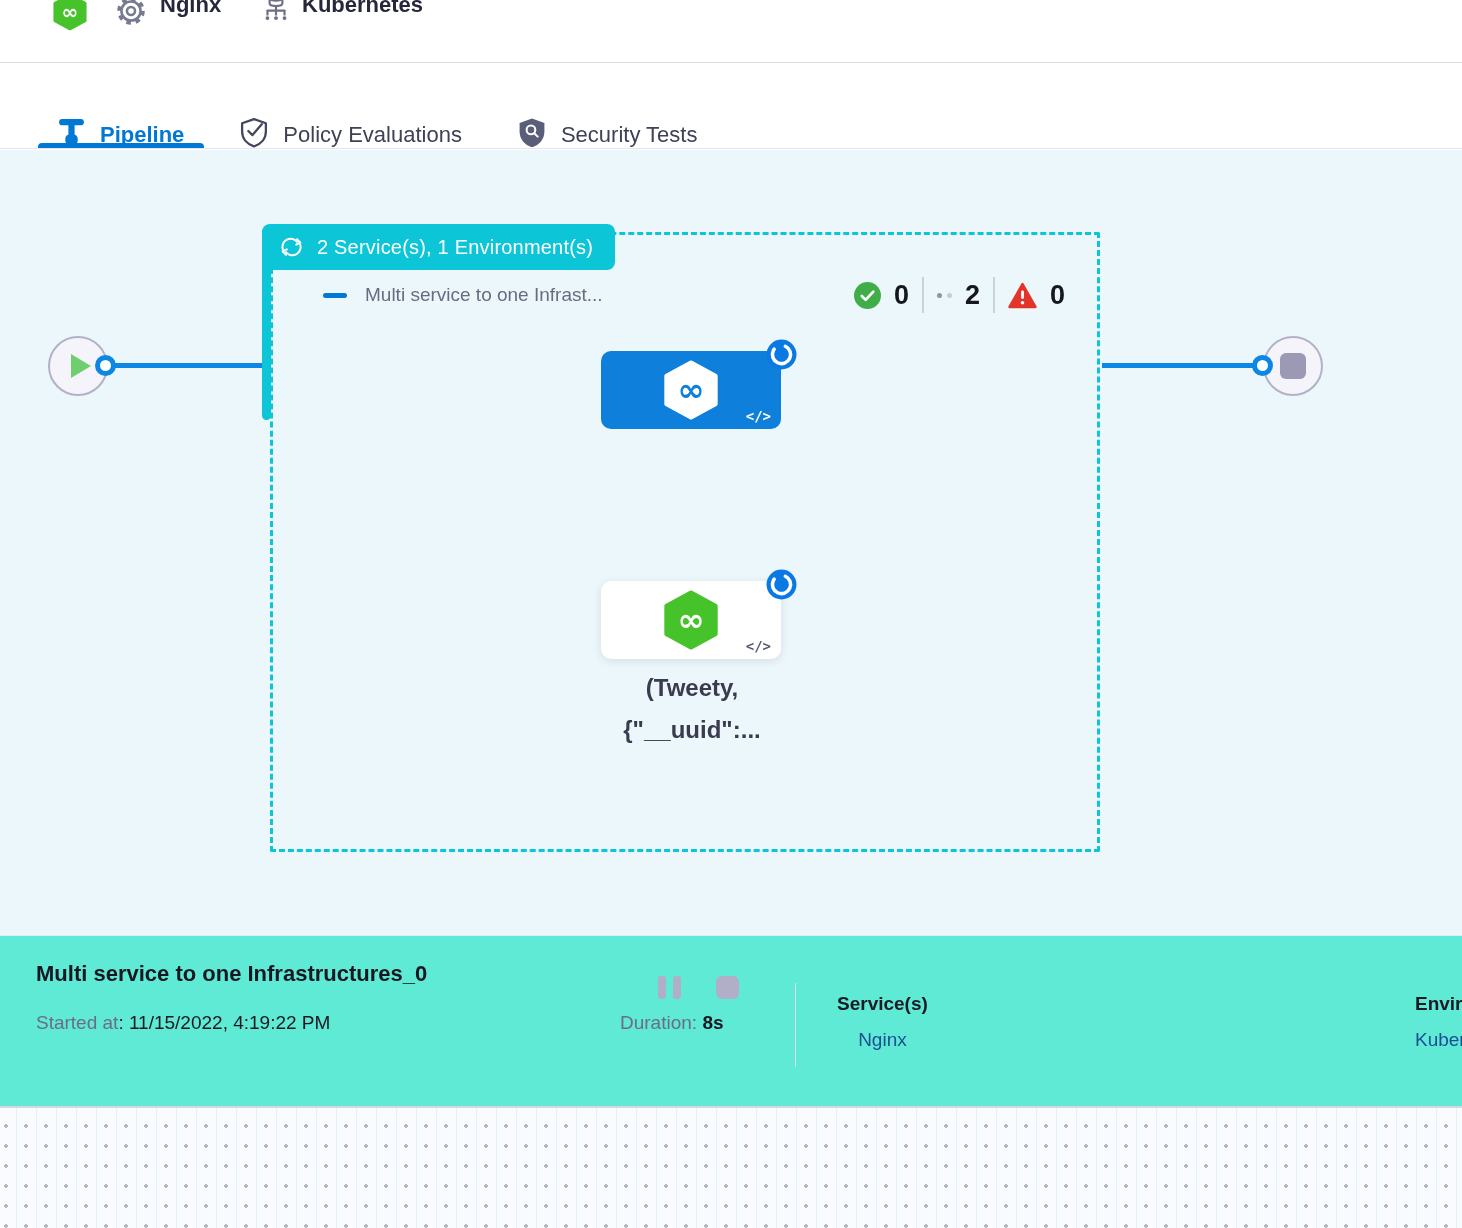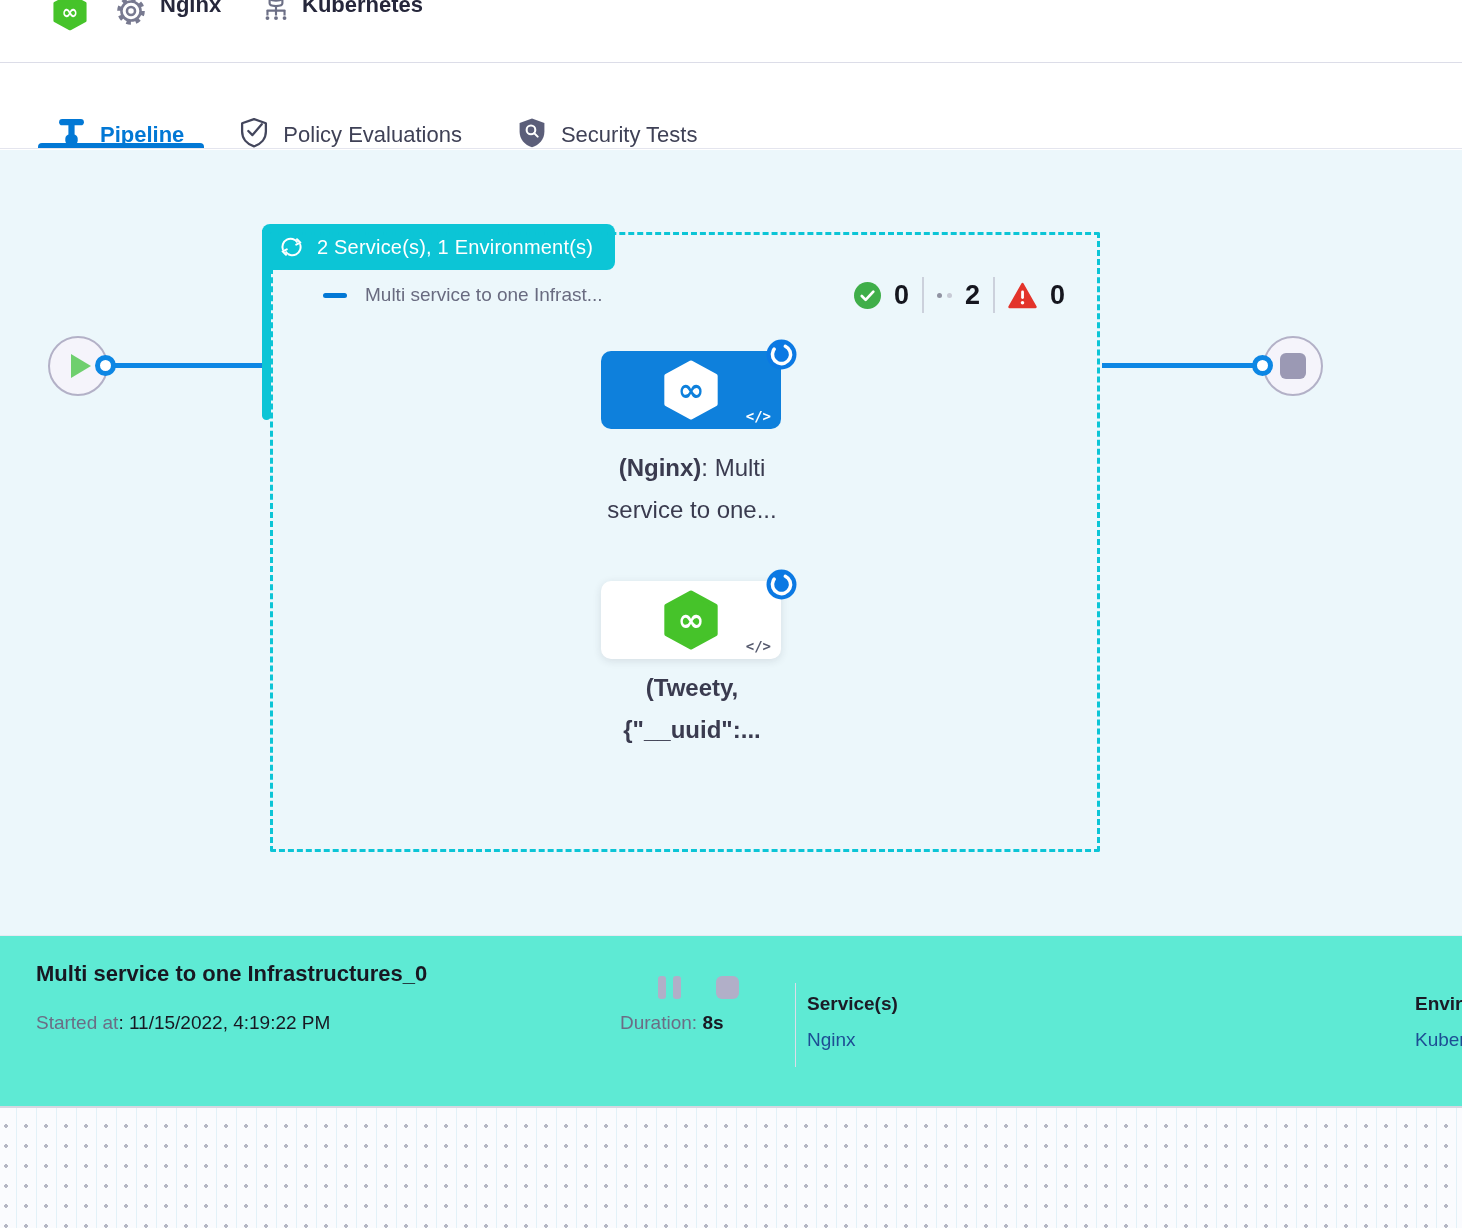--- a/index.html
+++ b/index.html
@@ -92,21 +92,21 @@
   .exec-started { position:absolute; left:36px; top:76px; font-size:19px; color:#181822; }
   .muted { color:#6b6d85; }
   .ctl-pause { position:absolute; left:658px; top:40px; display:flex; gap:7px; cursor:pointer; }
   .ctl-pause i { display:block; width:8px; height:23px; border-radius:3px; background:#b1afc8; }
   .ctl-stop { position:absolute; left:716px; top:40px; width:23px; height:23px; border-radius:6px;
               background:#b1afc8; cursor:pointer; }
   .exec-duration { position:absolute; left:620px; top:76px; font-size:19px; color:#181822; }
   .exec-duration .val { font-weight:600; }
   .footer-div { position:absolute; left:795px; top:47px; width:1px; height:84px; background:#dcdde8; }
   .fcol { position:absolute; top:57px; white-space:nowrap; }
-  .fcol-services { left:807px; }
+  .fcol-services { left:837px;text-align:center; }
   .fcol-env { left:1415px; }
   .fcol .fcol-label { font-size:19px; font-weight:600; color:#1b1b26; display:block; margin-bottom:14px; }
   .fcol .fcol-link { font-size:19px; color:var(--link-navy,#1d4e94); cursor:pointer; display:block; }
 
   
   .gridarea { position:absolute; left:0; top:1106px; width:1462px; height:122px;
               background-color:#fafbfe;
               background-image:
                 radial-gradient(circle, #b5b7c4 1.6px, rgba(0,0,0,0) 1.9px),
                 linear-gradient(to right, #e3f1f8 1.5px, rgba(0,0,0,0) 1.5px);
@@ -246,24 +246,20 @@
           </svg>
         </div>
         <span class="code-glyph">&lt;/&gt;</span>
       </div>
       <div class="spinner-badge spin1">
         <svg width="31" height="31" viewBox="0 0 30 30">
           <circle cx="15" cy="15" r="14.5" fill="#0b79e3"></circle>
           <circle cx="15" cy="15" r="8.8" fill="none" stroke="#fff" stroke-width="3.4" stroke-dasharray="43 13" stroke-linecap="round" transform="rotate(-65 15 15)"></circle>
         </svg>
       </div>
-      <div class="step-label label-1">
-        <div><b>(Nginx)</b><span>: Multi</span></div>
-        <div>service to one...</div>
-      </div>
 
       <div class="step-card card-white">
         <div class="hex-wrap">
           <svg width="58" height="60" viewBox="0 0 100 100">
             <polygon points="50,3 92,26 92,74 50,97 8,74 8,26" fill="#46c32a" stroke="#46c32a" stroke-width="8" stroke-linejoin="round"></polygon>
             <text x="50" y="69" text-anchor="middle" font-size="56" font-weight="bold" fill="#fff" font-family="DejaVu Sans, sans-serif">∞</text>
           </svg>
         </div>
         <span class="code-glyph">&lt;/&gt;</span>
       </div>

